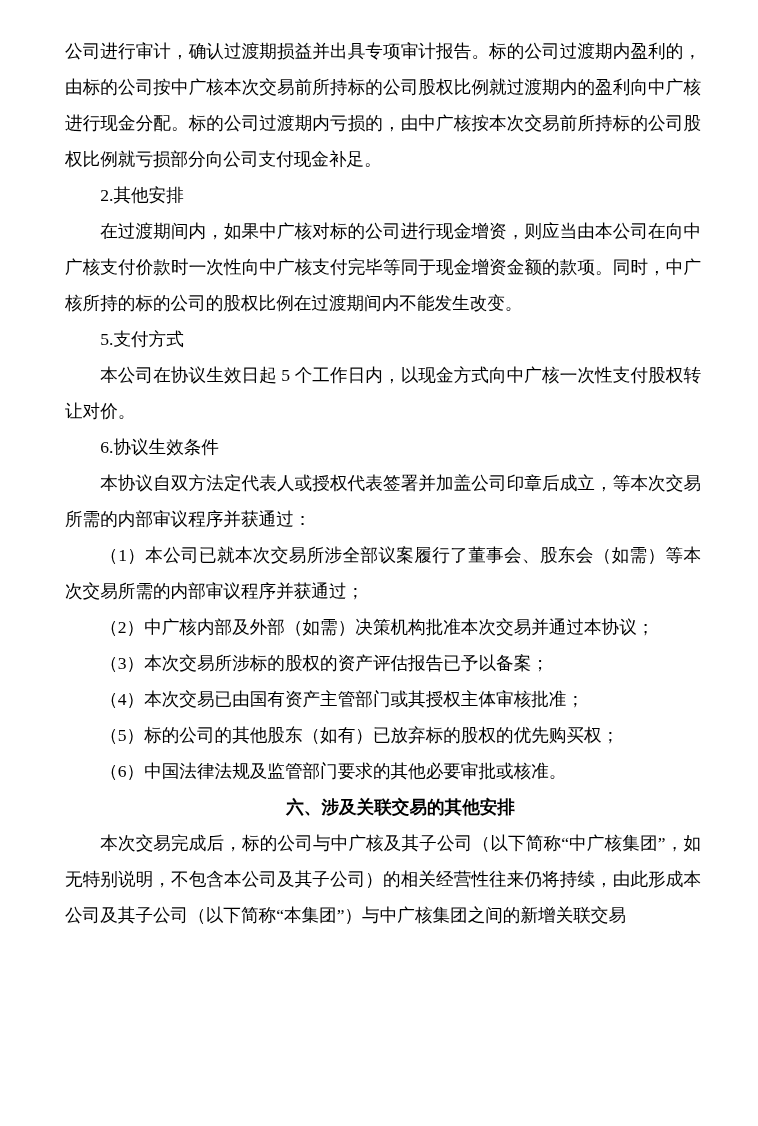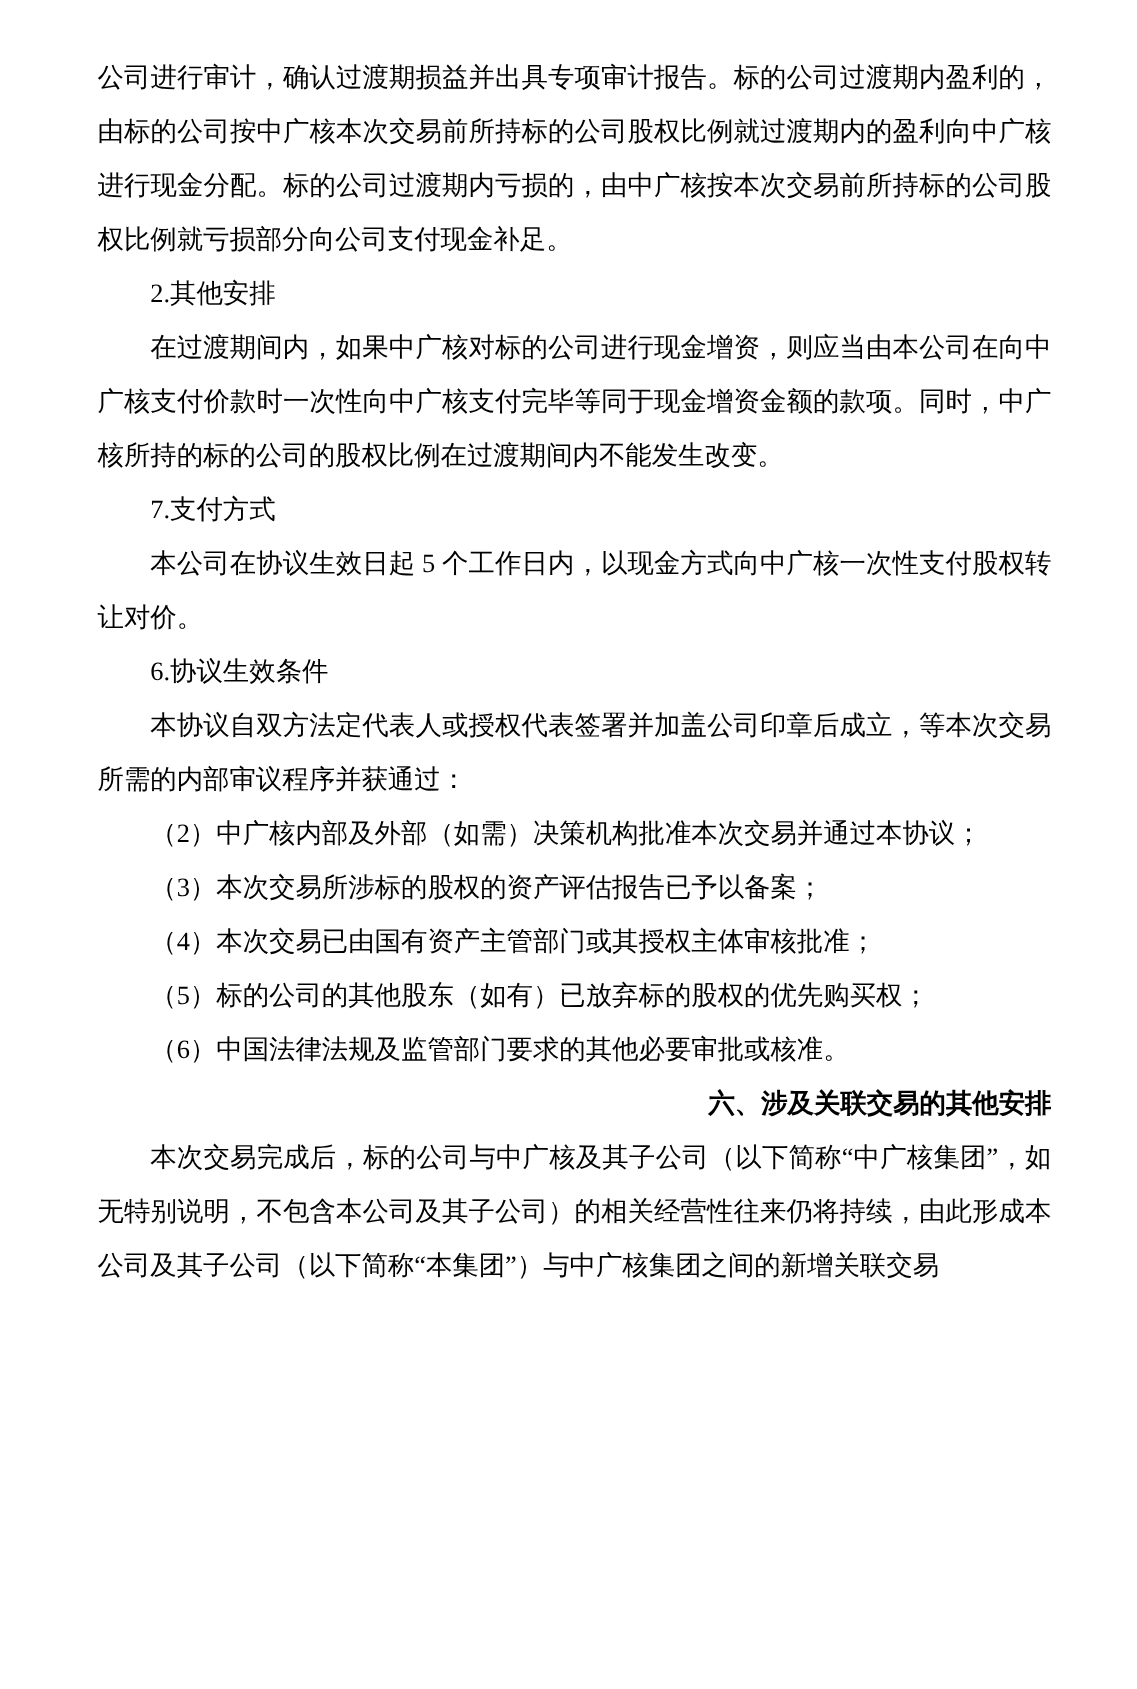--- a/index.html
+++ b/index.html
@@ -25,38 +25,39 @@
     margin: 0;
     padding: 0;
     text-indent: 2em;
     word-break: break-all;
   }
   .page p.continuation {
     text-indent: 0;
   }
   .page p.heading-bold {
     font-weight: 700;
-    text-align: right;
+    text-align: center;
   }
   .page p.subheading {
     text-align: left;
   }
 </style>
 </head>
 <body>
 
 <main class="page">
   <div>
       <p class="continuation">公司进行审计，确认过渡期损益并出具专项审计报告。标的公司过渡期内盈利的，由标的公司按中广核本次交易前所持标的公司股权比例就过渡期内的盈利向中广核进行现金分配。标的公司过渡期内亏损的，由中广核按本次交易前所持标的公司股权比例就亏损部分向公司支付现金补足。</p>
       <p class="subheading">2.其他安排</p>
       <p class="body">在过渡期间内，如果中广核对标的公司进行现金增资，则应当由本公司在向中广核支付价款时一次性向中广核支付完毕等同于现金增资金额的款项。同时，中广核所持的标的公司的股权比例在过渡期间内不能发生改变。</p>
-      <p class="subheading">7.支付方式</p>
+      <p class="subheading">5.支付方式</p>
       <p class="body">本公司在协议生效日起 5 个工作日内，以现金方式向中广核一次性支付股权转让对价。</p>
       <p class="subheading">6.协议生效条件</p>
       <p class="body">本协议自双方法定代表人或授权代表签署并加盖公司印章后成立，等本次交易所需的内部审议程序并获通过：</p>
+      <p class="body">（1）本公司已就本次交易所涉全部议案履行了董事会、股东会（如需）等本次交易所需的内部审议程序并获通过；</p>
       <p class="body">（2）中广核内部及外部（如需）决策机构批准本次交易并通过本协议；</p>
       <p class="body">（3）本次交易所涉标的股权的资产评估报告已予以备案；</p>
       <p class="body">（4）本次交易已由国有资产主管部门或其授权主体审核批准；</p>
       <p class="body">（5）标的公司的其他股东（如有）已放弃标的股权的优先购买权；</p>
       <p class="body">（6）中国法律法规及监管部门要求的其他必要审批或核准。</p>
       <p class="heading-bold">六、涉及关联交易的其他安排</p>
       <p class="body">本次交易完成后，标的公司与中广核及其子公司（以下简称“中广核集团”，如无特别说明，不包含本公司及其子公司）的相关经营性往来仍将持续，由此形成本公司及其子公司（以下简称“本集团”）与中广核集团之间的新增关联交易</p>
     </div>
 </main>
 

